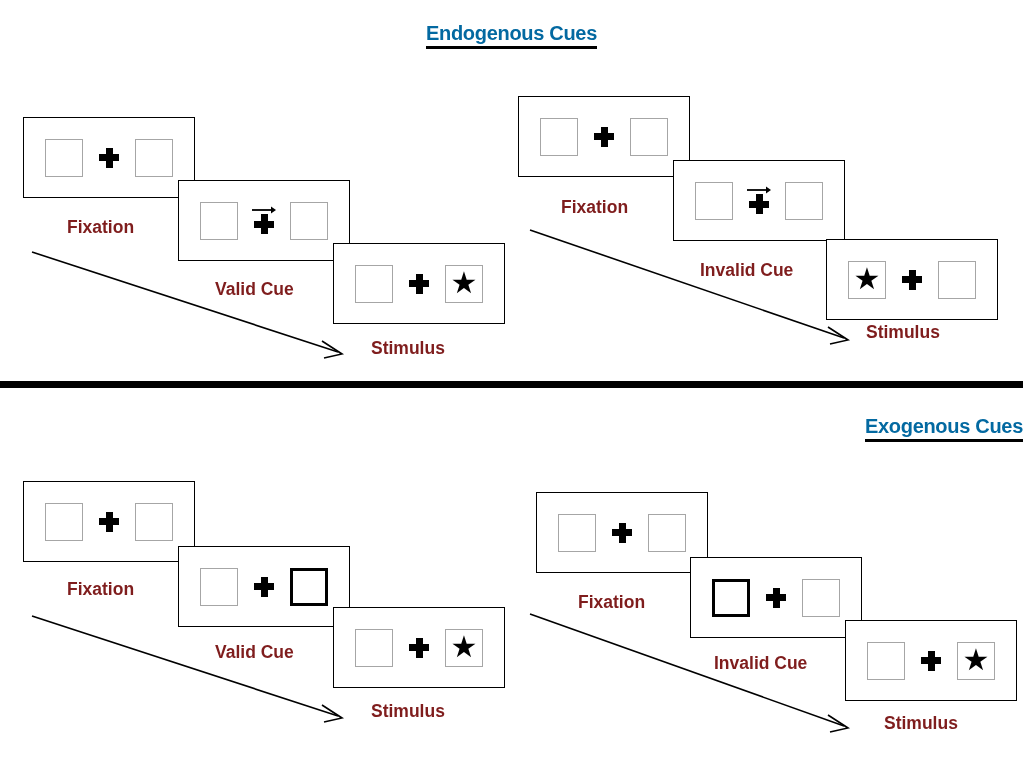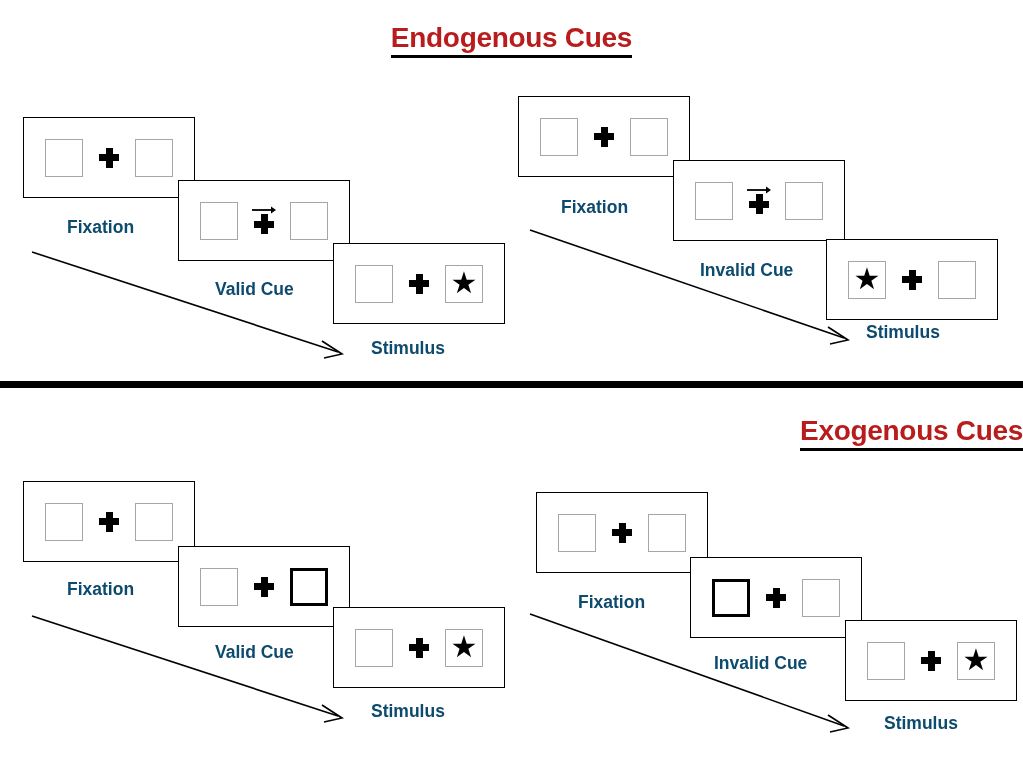--- a/index.html
+++ b/index.html
@@ -13,23 +13,23 @@
     position: relative;
     font-family: "Liberation Sans", sans-serif;
     overflow: hidden;
   }
 
   
   .section-title {
     position: absolute;
     width: 100%;
     text-align: center;
-    font-size: 28px;
+    font-size: 20px;
     font-weight: bold;
-    color: #b91c1c;
+    color: #0369a1;
     letter-spacing: -0.3px;
   }
   .section-title span {
     border-bottom: 3px solid #000000;
     padding-bottom: 2px;
   }
   #title-endogenous { top: 22px; }
   #title-exogenous  { top: 415px; text-align: right; }
 
   
@@ -128,21 +128,21 @@
     transform: translateX(-50%);
     width: 26px;
     height: 10px;
   }
 
   
   .caption {
     position: absolute;
     font-size: 17.5px;
     font-weight: bold;
-    color: #0c4a6e;
+    color: #7f1d1d;
     white-space: nowrap;
   }
 
   
   .time-arrow {
     position: absolute;
     pointer-events: none;
   }
 </style>
 </head>

